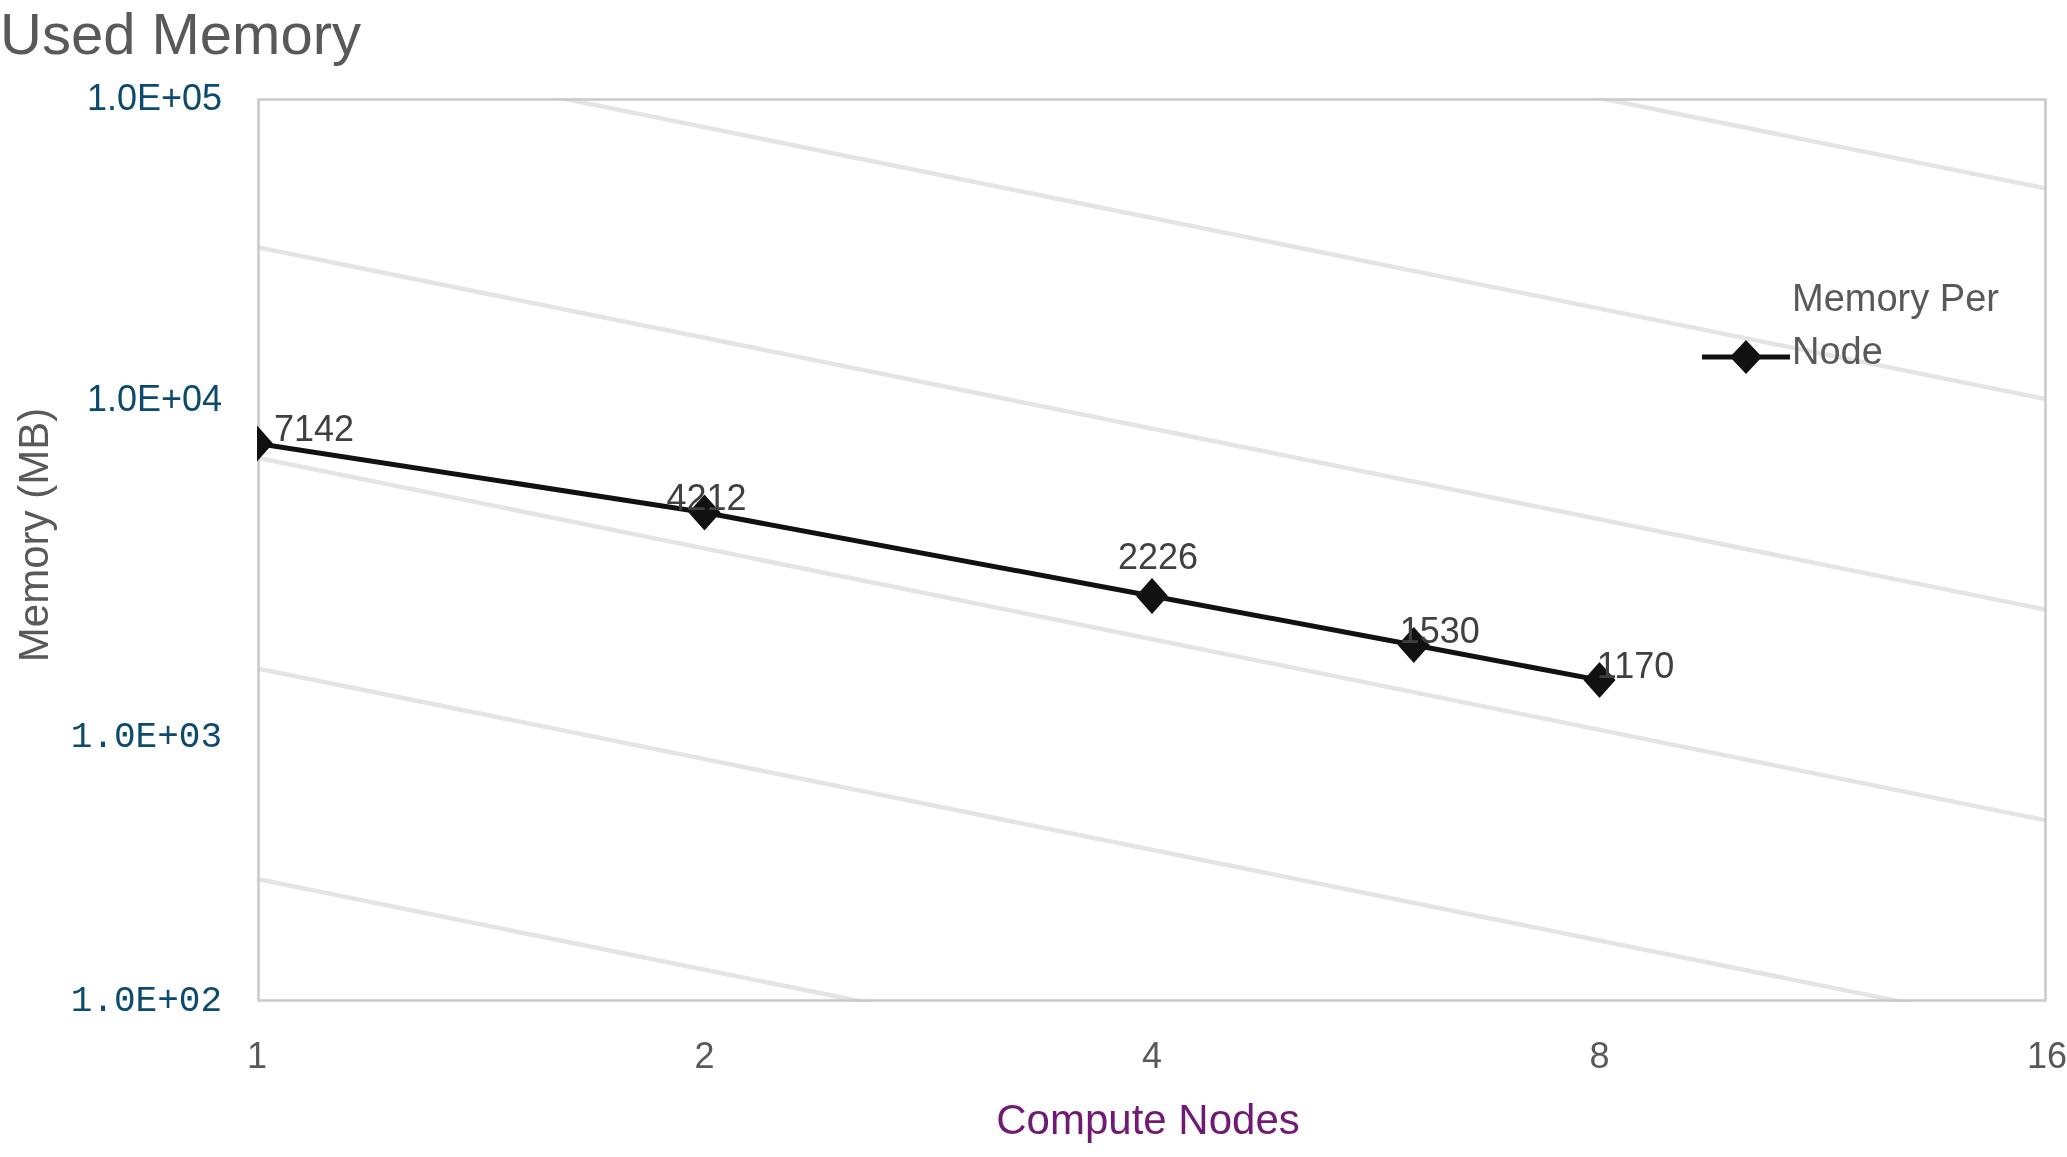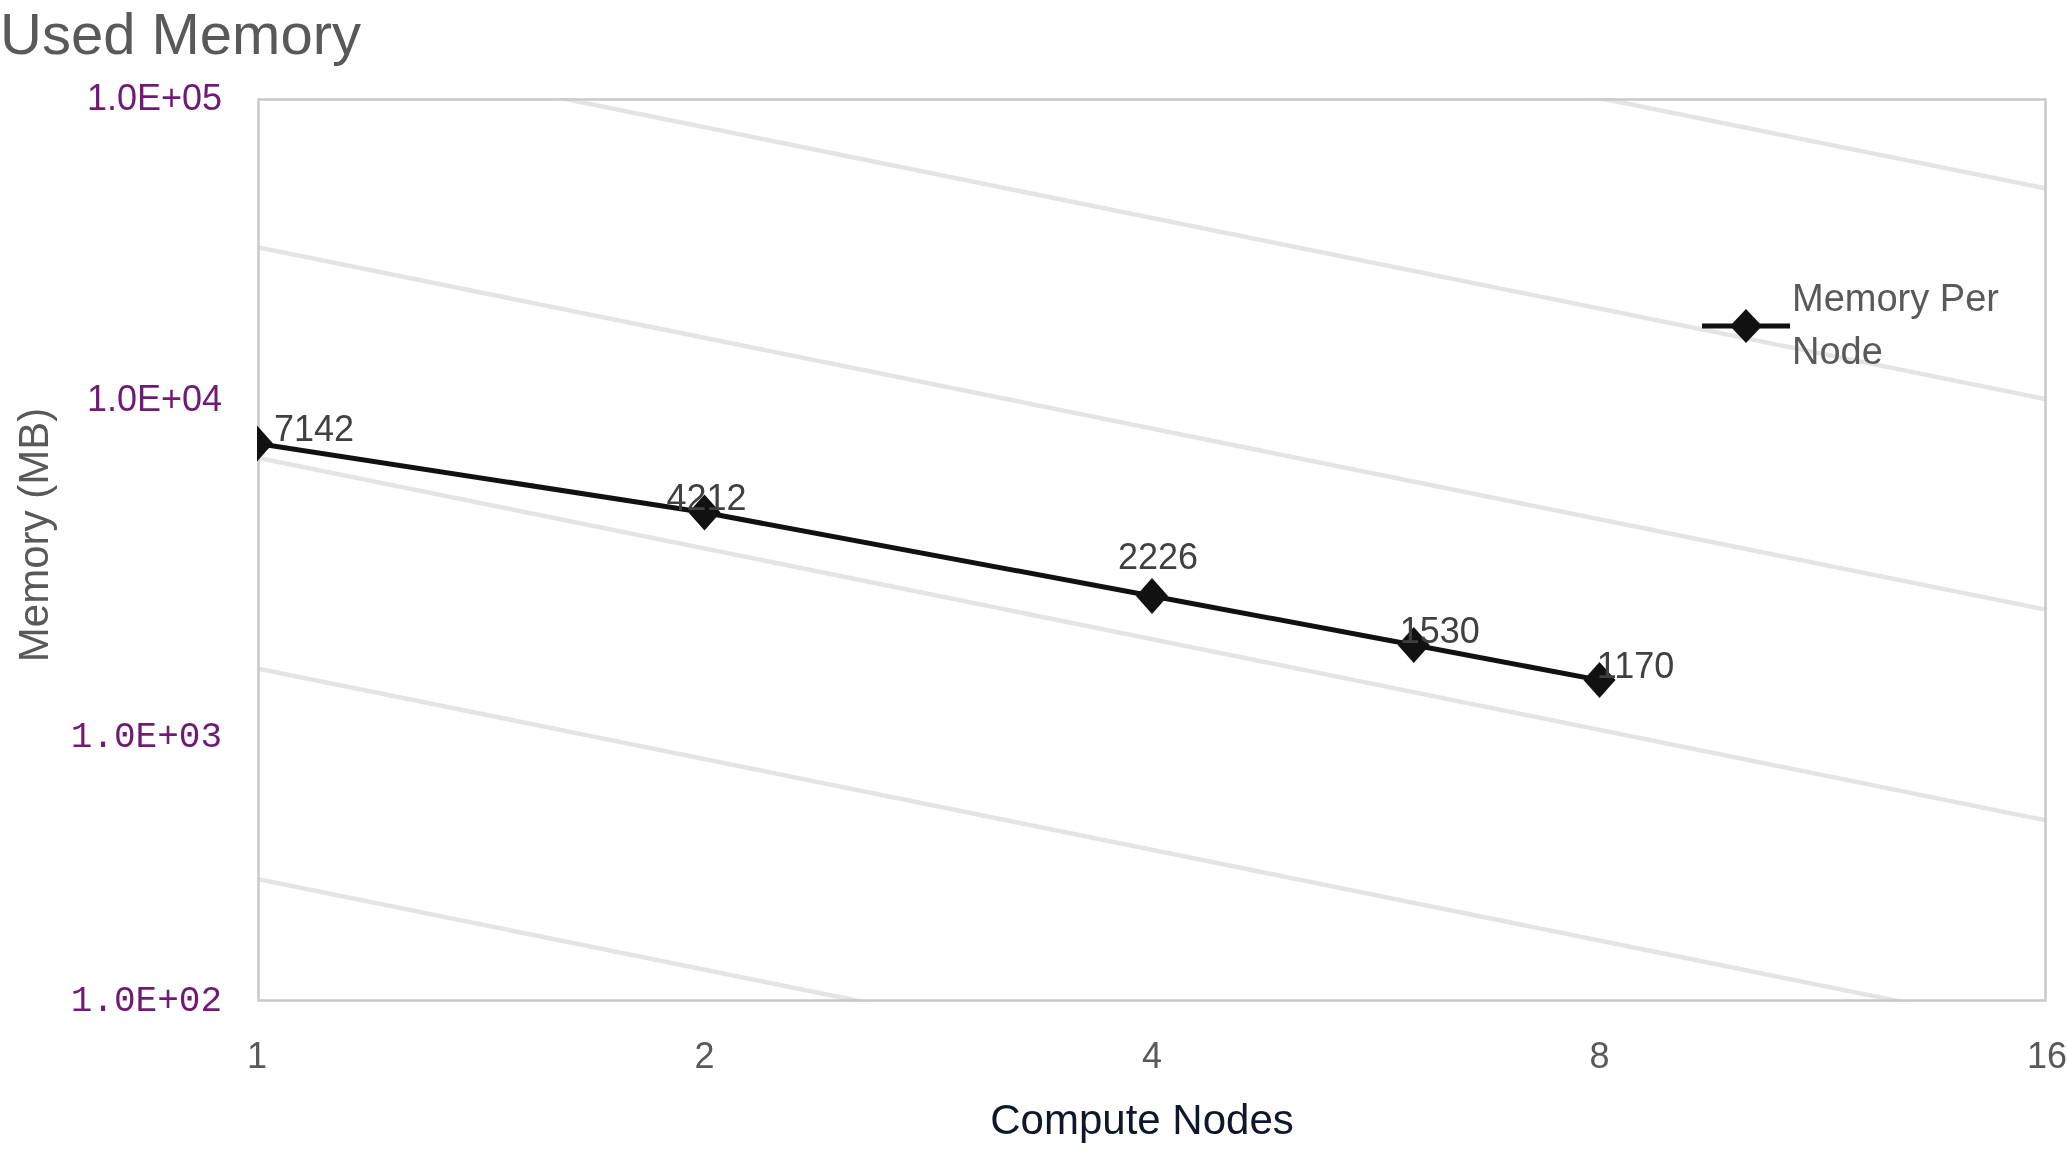--- a/index.html
+++ b/index.html
@@ -2,30 +2,30 @@
 <html><head>
 <meta charset="utf-8">
 <style>
   html,body{margin:0;padding:0;background:#fff;}
   #chart{position:relative;width:2067px;height:1157px;background:#fff;overflow:hidden;
          font-family:"Liberation Sans","DejaVu Sans",sans-serif;}
   .title{position:absolute;left:0;top:0;width:2067px;text-align:left;
          font-size:58px;color:#595959;}
   .ylab{position:absolute;left:-266px;top:511px;width:600px;height:48px;text-align:center;
         font-size:42px;color:#595959;transform:rotate(-90deg);}
-  .xlab{position:absolute;left:247px;top:1096px;width:1790px;text-align:center;
-        font-size:42px;color:#0f172a;}
+  .xlab{position:absolute;left:253px;top:1096px;width:1790px;text-align:center;
+        font-size:42px;color:#701a75;}
   .ytick{position:absolute;left:30px;width:192px;text-align:right;line-height:44px;
-         font-size:36px;color:#701a75;}
+         font-size:36px;color:#0c4a6e;}
   .xtick{position:absolute;top:1034px;width:160px;text-align:center;line-height:44px;
          font-size:36px;color:#595959;}
   .ptlabel{position:absolute;width:200px;text-align:center;line-height:40px;
            font-size:36px;color:#404040;margin-top:18px;}
   #plot{position:absolute;left:257px;top:98px;overflow:hidden;}
-  .legend{position:absolute;left:1700px;top:272px;display:flex;align-items:center;}
+  .legend{position:absolute;left:1700px;top:272px;display:flex;align-items:flex-end;}
   .legend-text{font-size:38px;color:#595959;line-height:53px;}
   .legend-marker{margin-top:1px;}
 </style>
 </head>
 <body>
 
 <div id="chart">
   <div class="title">Used Memory</div>
 
   <div class="ylab">Memory (MB)</div>

